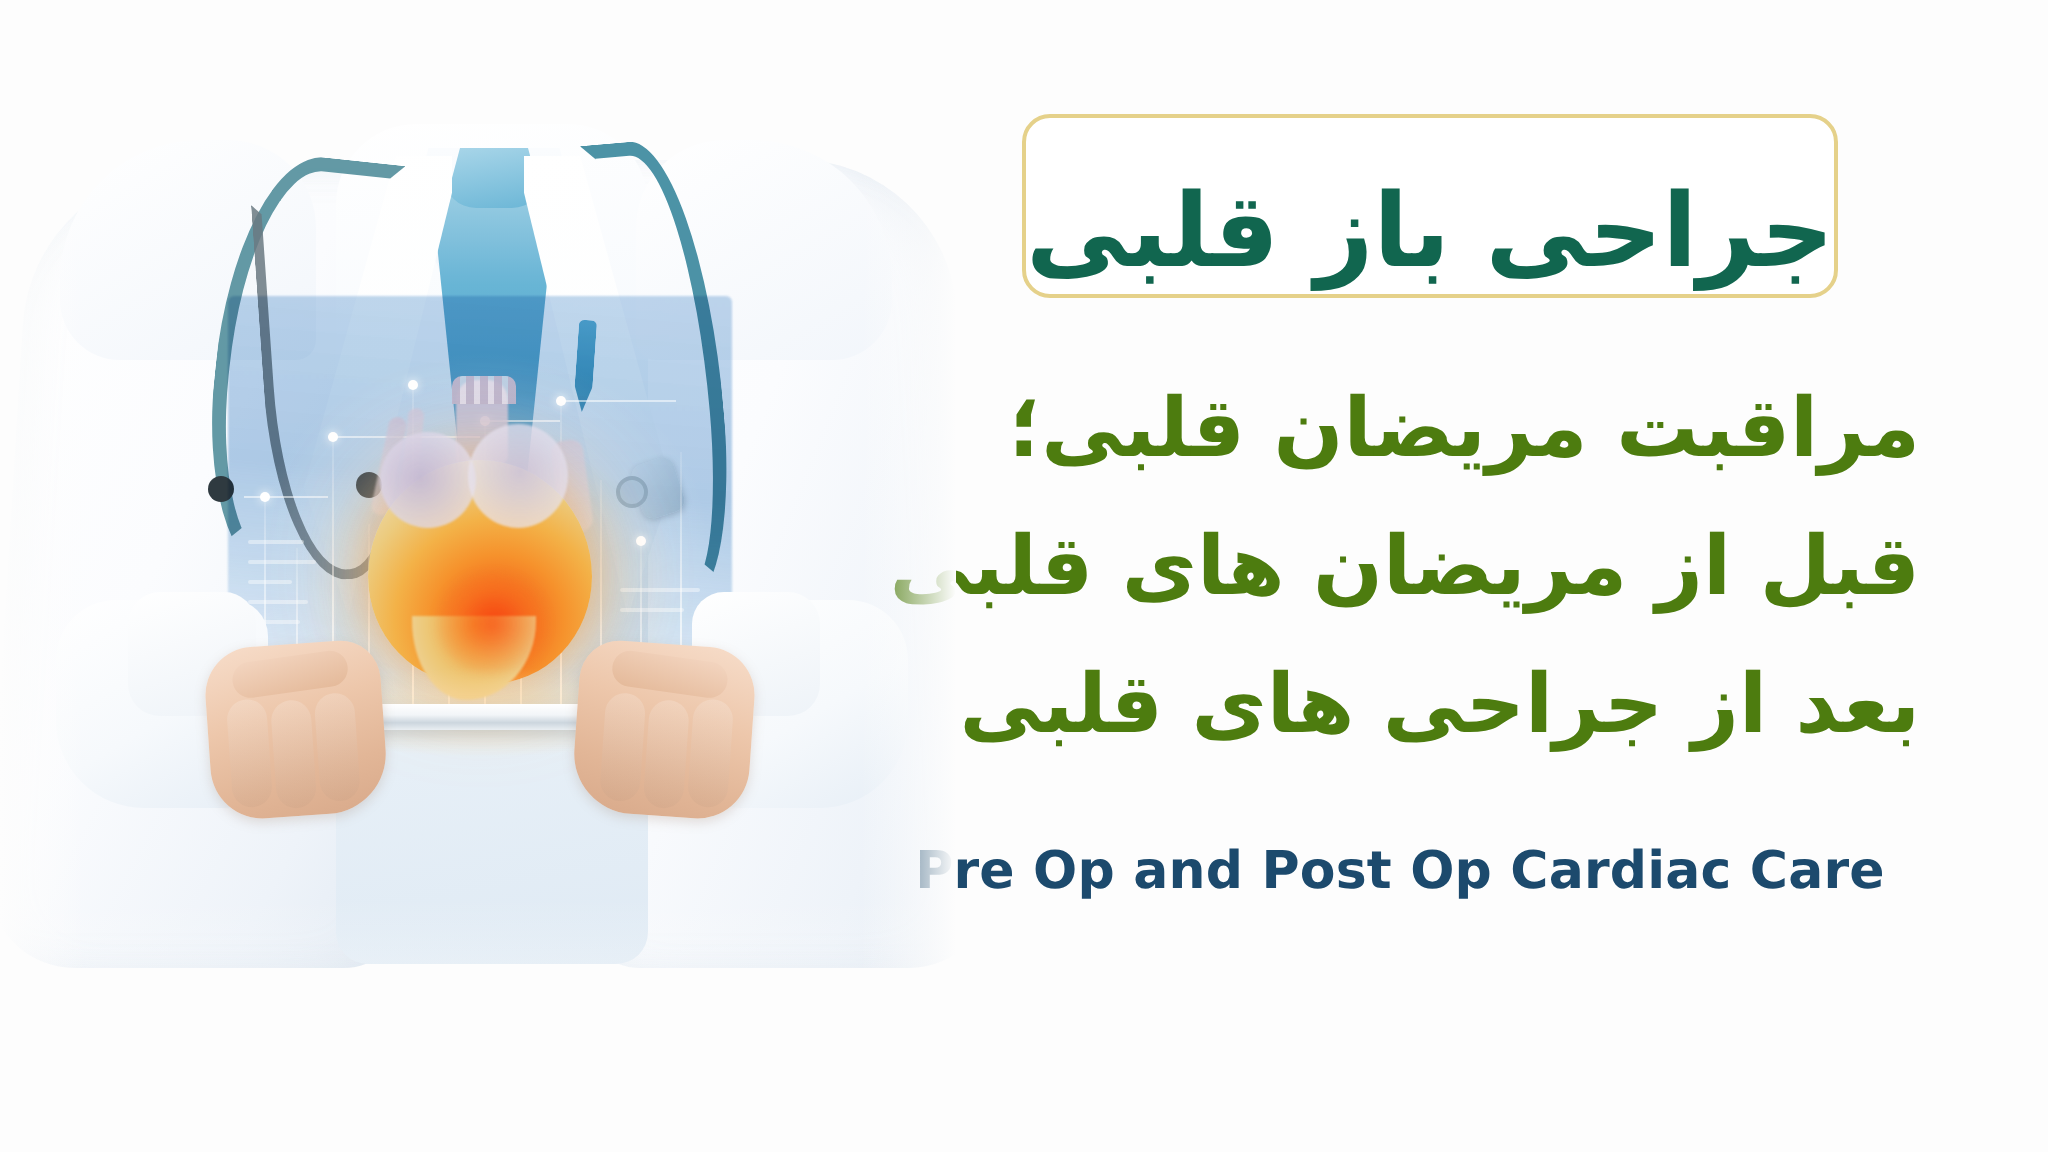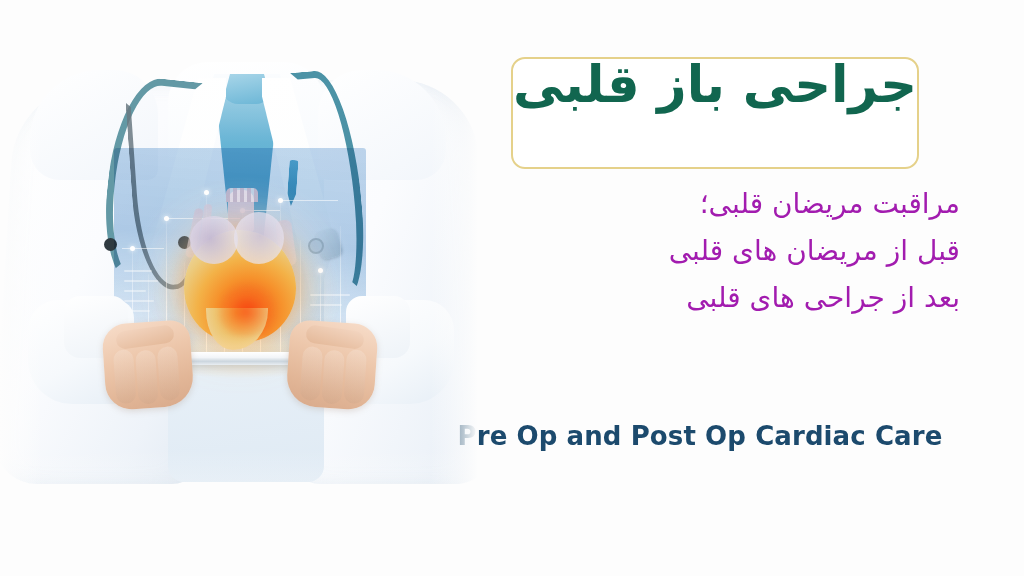--- a/index.html
+++ b/index.html
@@ -356,26 +356,26 @@
   
   #content {
     position:absolute;
     left:440px; top:0;
     width:584px; height:576px;
   }
 
   #title-box {
     position:absolute;
     left:71px; top:57px;
-    width:408px; height:112px;
+    width:408px; height:92px;
     border:2px solid #e5d18a;
     border-radius:14px;
     background:#ffffff;
     display:flex;
-    align-items:flex-start;
+    align-items:flex-end;
     justify-content:center;
   }
   #title-text {
     direction:rtl;
     font-size:51px;
     font-weight:bold;
     color:#11664f;
     letter-spacing:0px;
     line-height:1;
     white-space:nowrap;
@@ -384,25 +384,25 @@
 
   #subtitle {
     position:absolute;
     left:40px; top:180px;
     width:480px;
     direction:rtl;
     text-align:right;
   }
   #subtitle .sline {
     display:block;
-    font-size:28px;
-    color:#a21caf;
+    font-size:41px;
+    color:#4d7c0f;
     line-height:1.68;
     white-space:nowrap;
-    font-weight:normal;
+    font-weight:bold;
   }
 
   #english {
     position:absolute;
     left:0px; top:421px;
     width:520px;
     text-align:center;
     font-family:"DejaVu Sans","Liberation Sans",sans-serif;
     font-size:26px;
     font-weight:bold;

